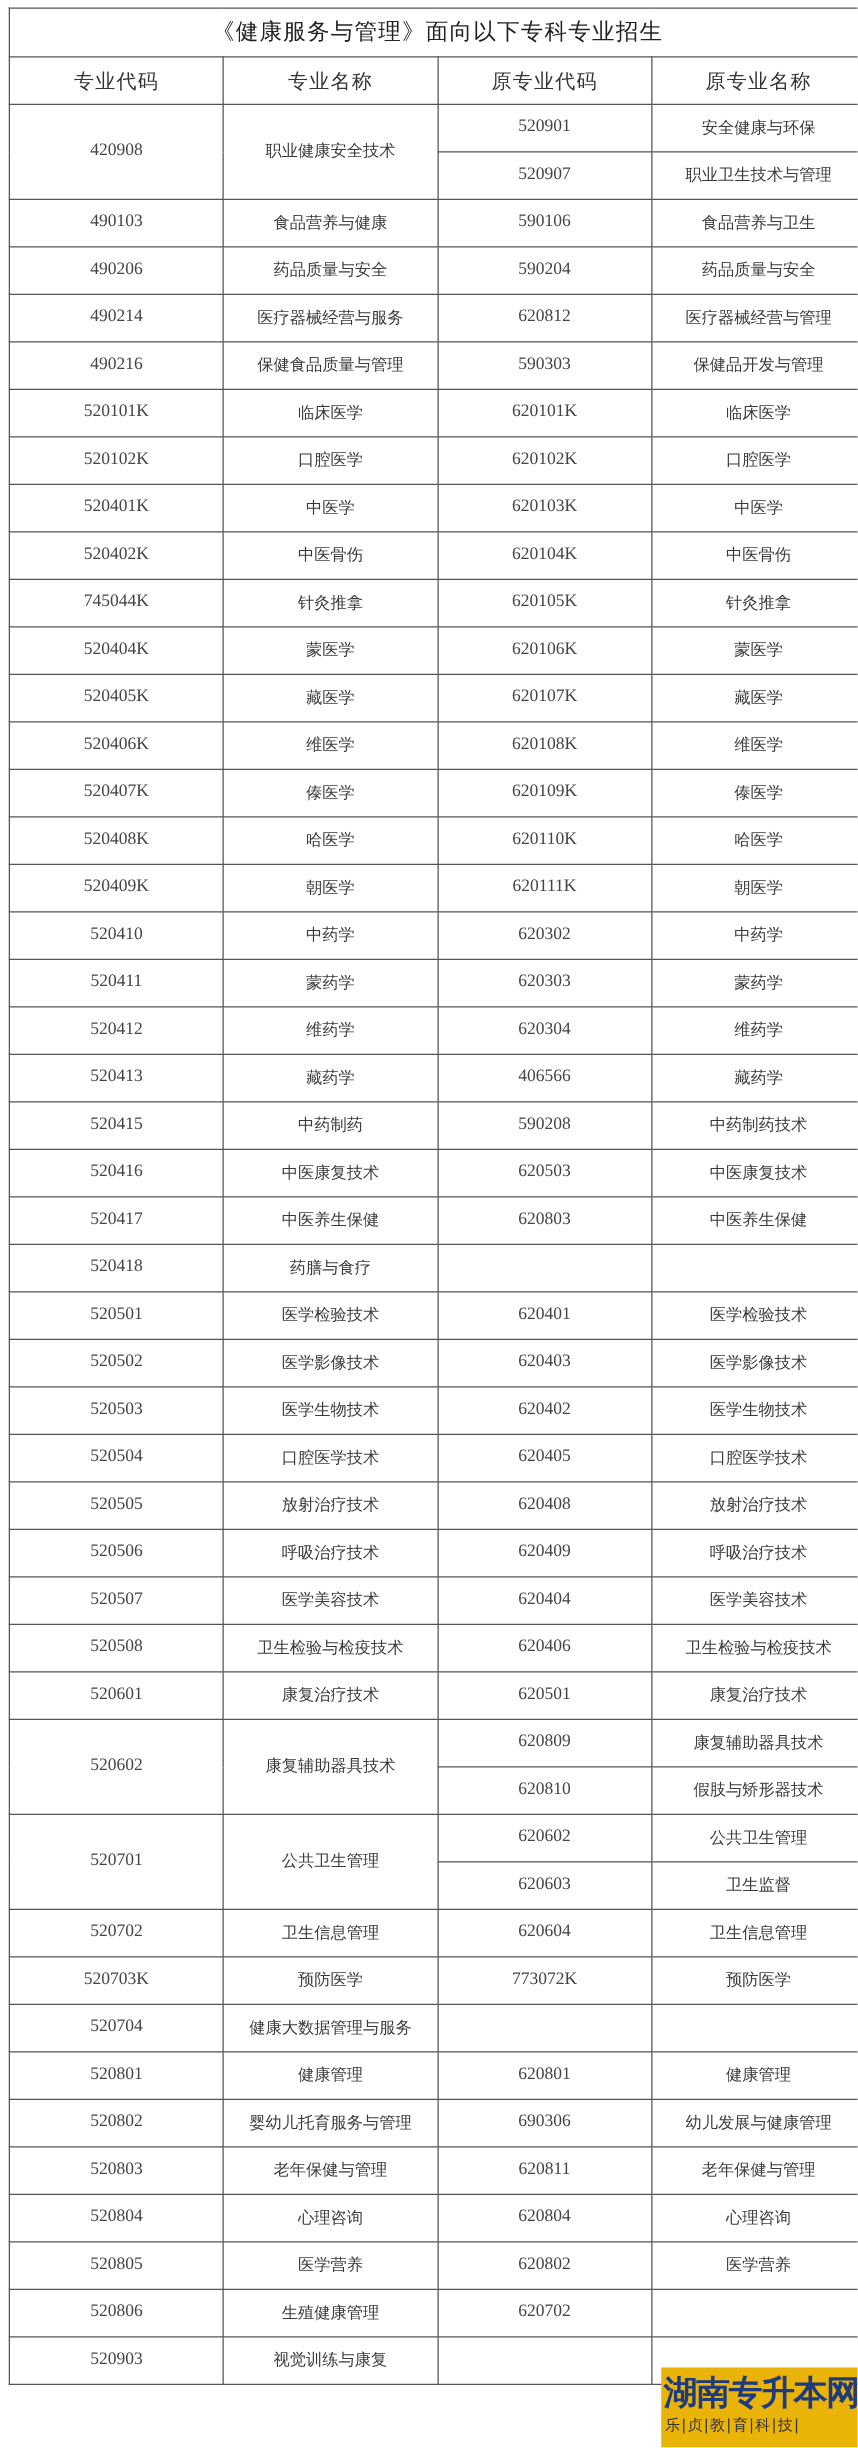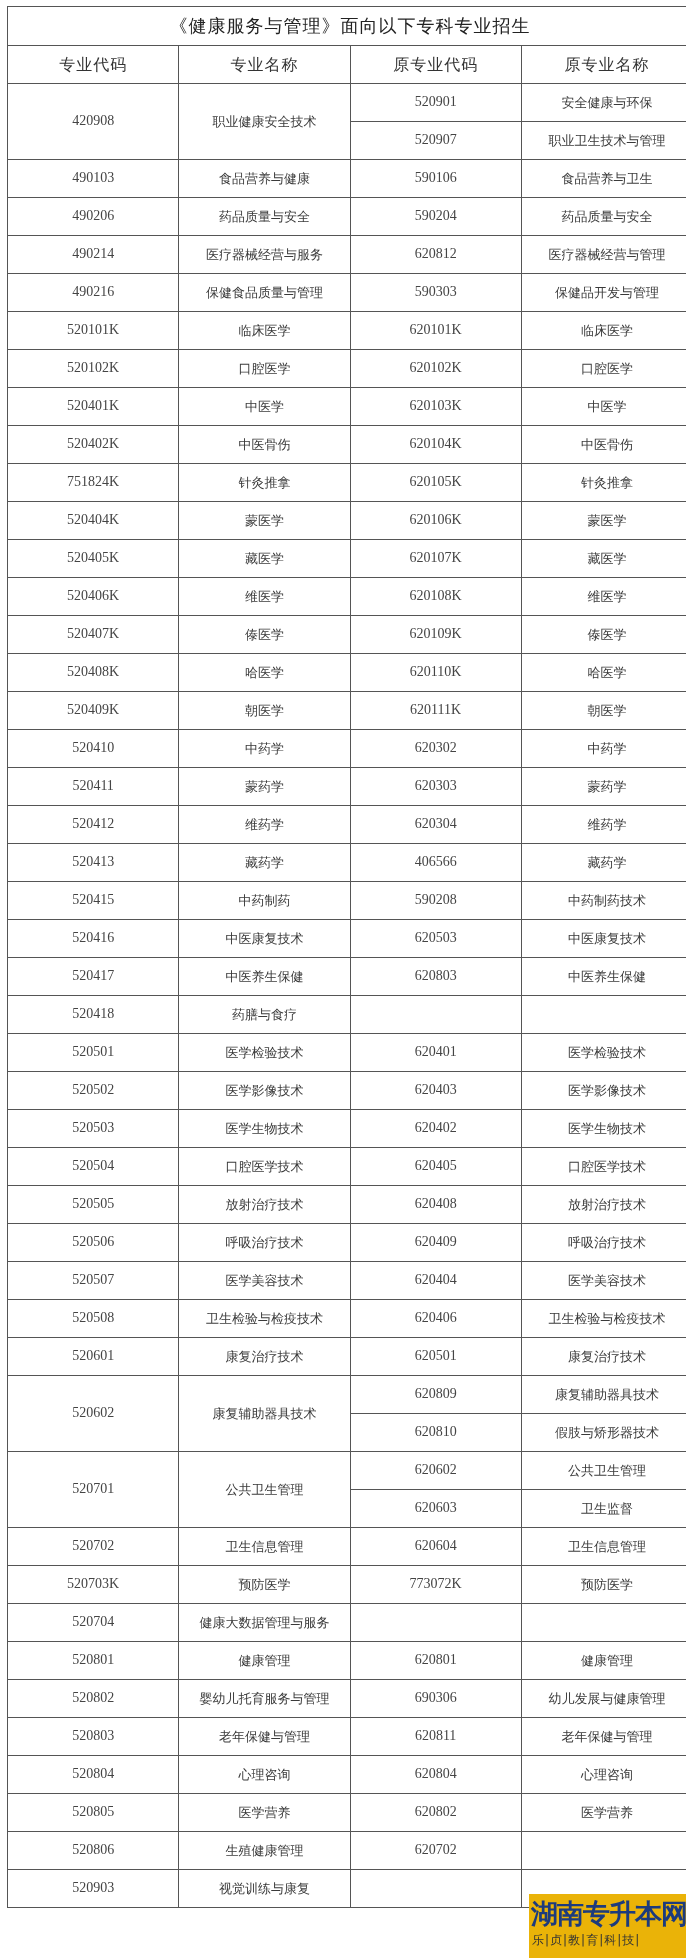--- a/index.html
+++ b/index.html
@@ -105,21 +105,21 @@
           <td class="code">620103K</td>
           <td>中医学</td>
         </tr>
         <tr>
           <td class="code" rowspan="1">520402K</td>
           <td rowspan="1">中医骨伤</td>
           <td class="code">620104K</td>
           <td>中医骨伤</td>
         </tr>
         <tr>
-          <td class="code" rowspan="1">751824K</td>
+          <td class="code" rowspan="1">745044K</td>
           <td rowspan="1">针灸推拿</td>
           <td class="code">620105K</td>
           <td>针灸推拿</td>
         </tr>
         <tr>
           <td class="code" rowspan="1">520404K</td>
           <td rowspan="1">蒙医学</td>
           <td class="code">620106K</td>
           <td>蒙医学</td>
         </tr>

